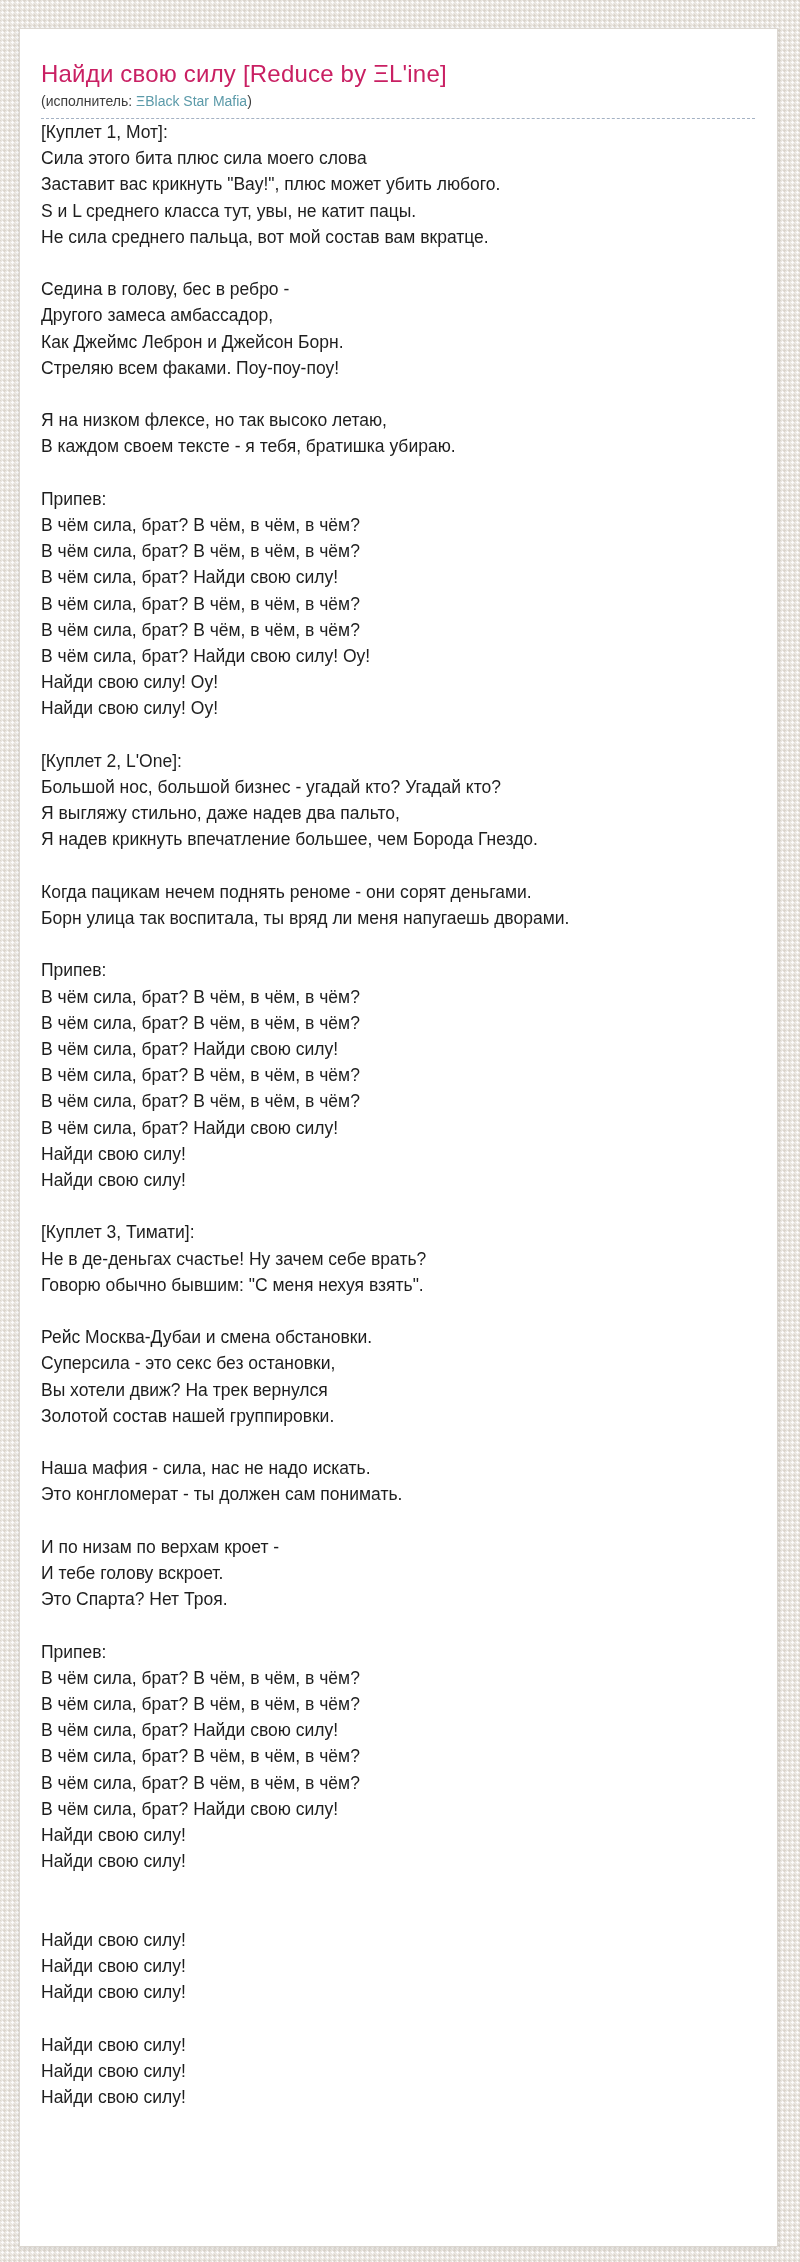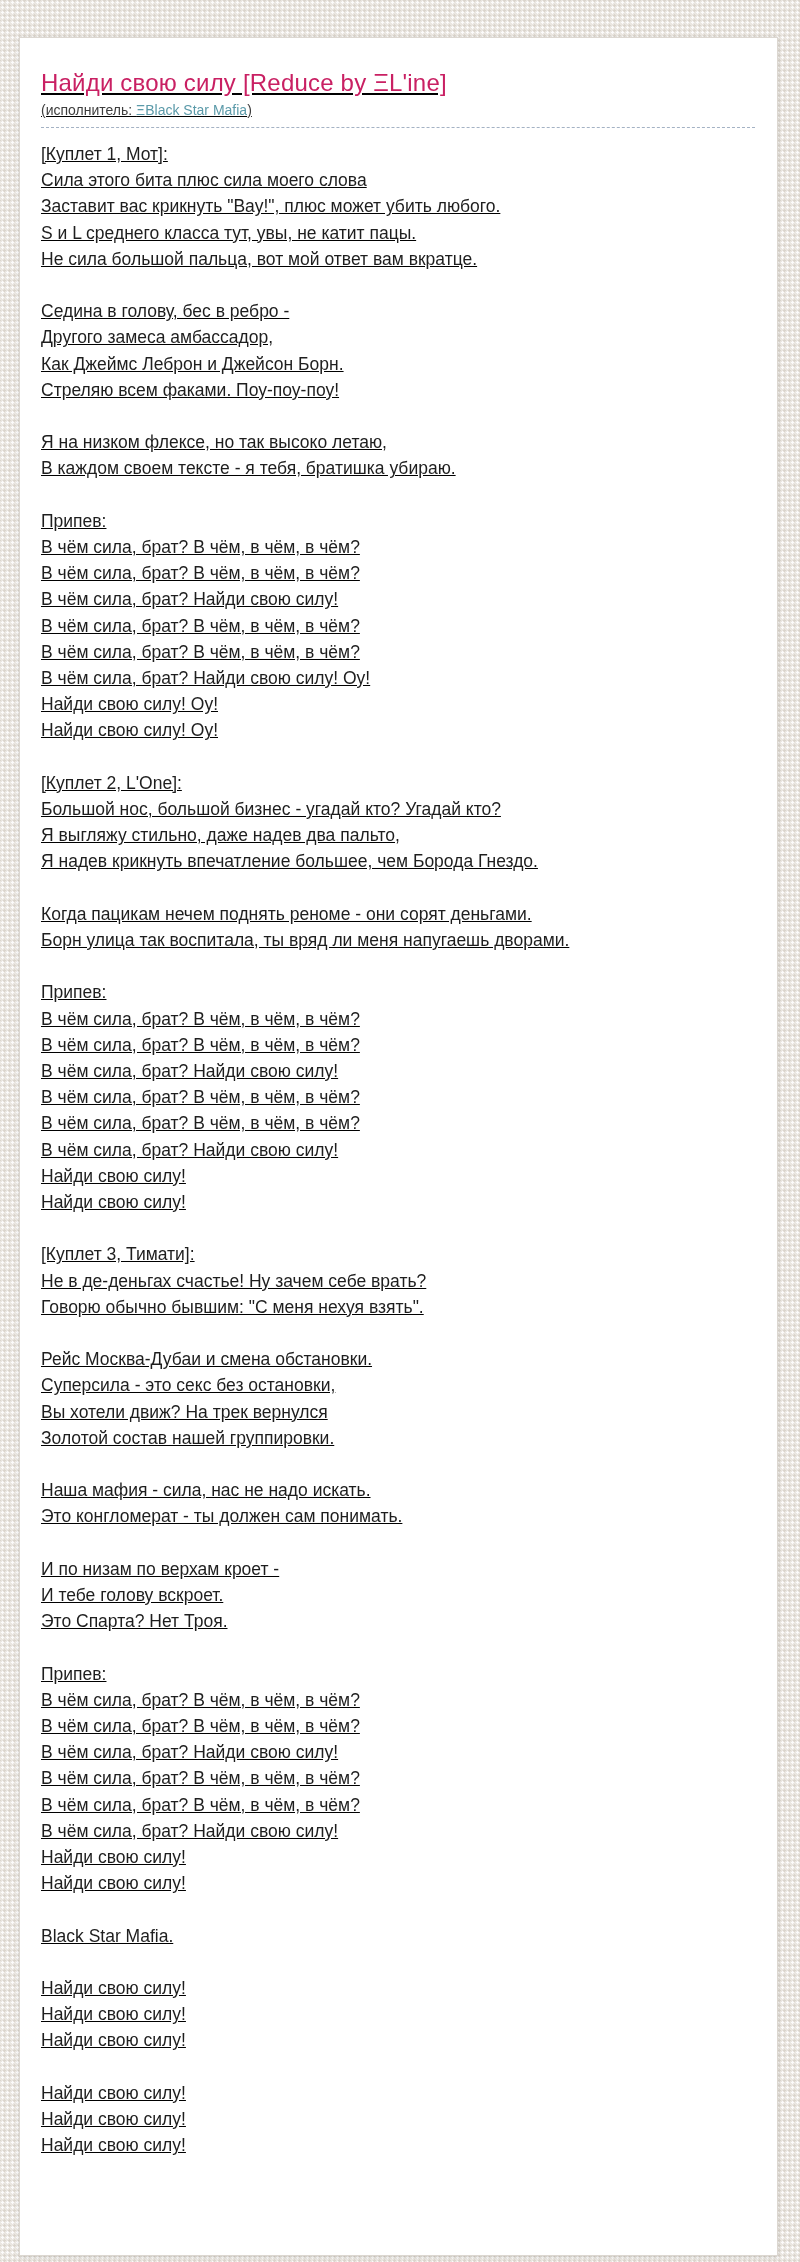--- a/index.html
+++ b/index.html
@@ -18,41 +18,40 @@
     width:800px;height:2262px;position:relative;overflow:hidden;
     font-family:"Liberation Sans","DejaVu Sans",sans-serif;
     background-color:var(--page-bg);
     background-image:
       radial-gradient(rgba(255,255,255,.85) 1px, transparent 1.2px),
       radial-gradient(rgba(205,198,188,.55) 1px, transparent 1.2px);
     background-size:5px 5px,5px 5px;
     background-position:0 0,2px 3px;
   }
   .card{
-    position:absolute;left:19px;top:37px;width:759px;height:2219px;
+    position:absolute;left:19px;top:28px;width:759px;height:2219px;
     background:var(--card-bg);
     border:1px solid var(--card-edge);
     box-shadow:0 1px 3px rgba(90,84,76,.25);
     padding:30px 22px 0 21px;
-    text-decoration:underline;
   }
   h1.song-title{
     margin:0;font-weight:400;font-size:24px;line-height:29px;
     color:var(--title);letter-spacing:.2px;
   }
   .artist-line{
     margin-top:5px;padding-bottom:8px;
     font-size:14px;line-height:17px;color:var(--muted);
     border-bottom:1px dashed var(--separator);
   }
   .artist-line a{
     color:var(--artist-link);text-decoration:none;cursor:pointer;
   }
   .lyrics{
-    margin-top:13px;
+    margin-top:0;
     font-size:17.5px;color:var(--text);
   }
   .lyric-line{
     min-height:26.2px;line-height:26.2px;white-space:pre-wrap;
   }
 </style>
 </head>
 <body>
 
 <div class="card">
@@ -60,21 +59,21 @@
 
   <div class="artist-line">
     <span>(исполнитель: </span><a href="#">ΞBlack Star Mafia</a><span>)</span>
   </div>
 
   <div class="lyrics">
       <div class="lyric-line">[Куплет 1, Мот]:</div>
       <div class="lyric-line">Сила этого бита плюс сила моего слова</div>
       <div class="lyric-line">Заставит вас крикнуть "Вау!", плюс может убить любого.</div>
       <div class="lyric-line">S и L среднего класса тут, увы, не катит пацы.</div>
-      <div class="lyric-line">Не сила большой пальца, вот мой ответ вам вкратце.</div>
+      <div class="lyric-line">Не сила среднего пальца, вот мой состав вам вкратце.</div>
       <div class="lyric-line"></div>
       <div class="lyric-line">Седина в голову, бес в ребро -</div>
       <div class="lyric-line">Другого замеса амбассадор,</div>
       <div class="lyric-line">Как Джеймс Леброн и Джейсон Борн.</div>
       <div class="lyric-line">Стреляю всем факами. Поу-поу-поу!</div>
       <div class="lyric-line"></div>
       <div class="lyric-line">Я на низком флексе, но так высоко летаю,</div>
       <div class="lyric-line">В каждом своем тексте - я тебя, братишка убираю.</div>
       <div class="lyric-line"></div>
       <div class="lyric-line">Припев:</div>
@@ -124,21 +123,20 @@
       <div class="lyric-line">Припев:</div>
       <div class="lyric-line">В чём сила, брат? В чём, в чём, в чём?</div>
       <div class="lyric-line">В чём сила, брат? В чём, в чём, в чём?</div>
       <div class="lyric-line">В чём сила, брат? Найди свою силу!</div>
       <div class="lyric-line">В чём сила, брат? В чём, в чём, в чём?</div>
       <div class="lyric-line">В чём сила, брат? В чём, в чём, в чём?</div>
       <div class="lyric-line">В чём сила, брат? Найди свою силу!</div>
       <div class="lyric-line">Найди свою силу!</div>
       <div class="lyric-line">Найди свою силу!</div>
       <div class="lyric-line"></div>
-      <div class="lyric-line">Black Star Mafia.</div>
       <div class="lyric-line"></div>
       <div class="lyric-line">Найди свою силу!</div>
       <div class="lyric-line">Найди свою силу!</div>
       <div class="lyric-line">Найди свою силу!</div>
       <div class="lyric-line"></div>
       <div class="lyric-line">Найди свою силу!</div>
       <div class="lyric-line">Найди свою силу!</div>
       <div class="lyric-line">Найди свою силу!</div>
     </div>
 </div>

